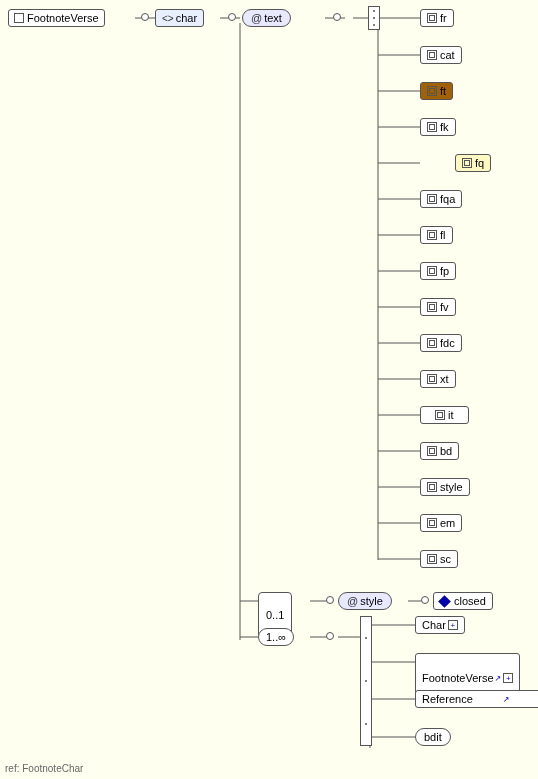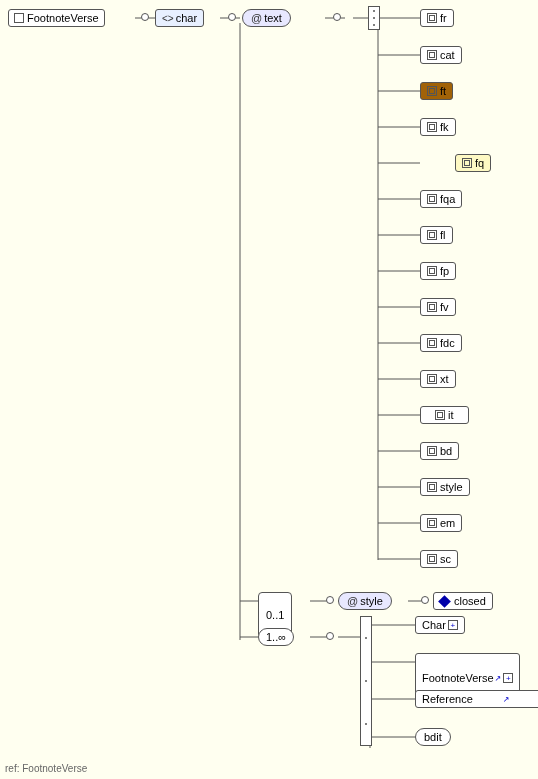--- a/index.html
+++ b/index.html
@@ -272,16 +272,16 @@
     <span>Reference</span>
     <span style="display:inline-block; font-size:8px; color:#00c; margin-left:1px;">↗</span>
     <span style="display:inline-block; width:10px; height:10px; border:1px solid #555; font-size:8px; text-align:center; line-height:9px; margin-left:2px; color:#00c;">+</span>
   </div>
 
   <div style="position:absolute; left:415px; top:728px; display:flex; align-items:center; background:#fff; border:1px solid #555; border-radius:12px; padding:2px 8px; font-size:11px;">
     <span>bdit</span>
   </div>
 
   <div style="position:absolute; bottom:5px; left:5px; font-size:10px; color:#666;">
-    <span>ref: FootnoteVerse</span>
+    <span>ref: FootnoteChar</span>
   </div>
 
 </div>
 
 </body></html>

